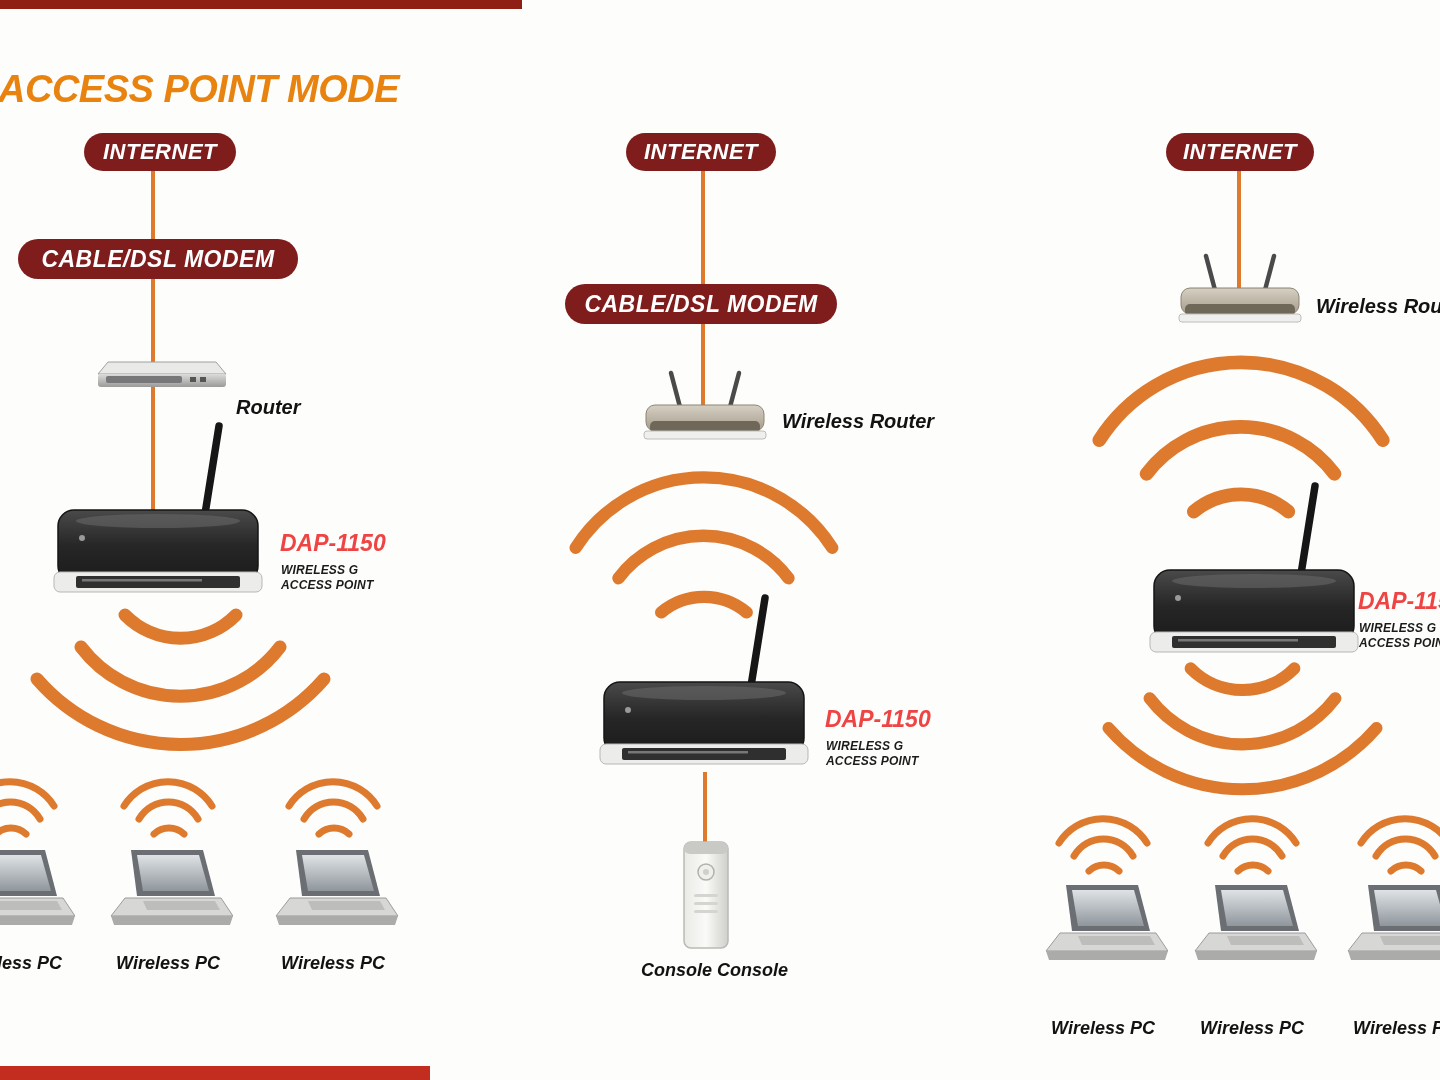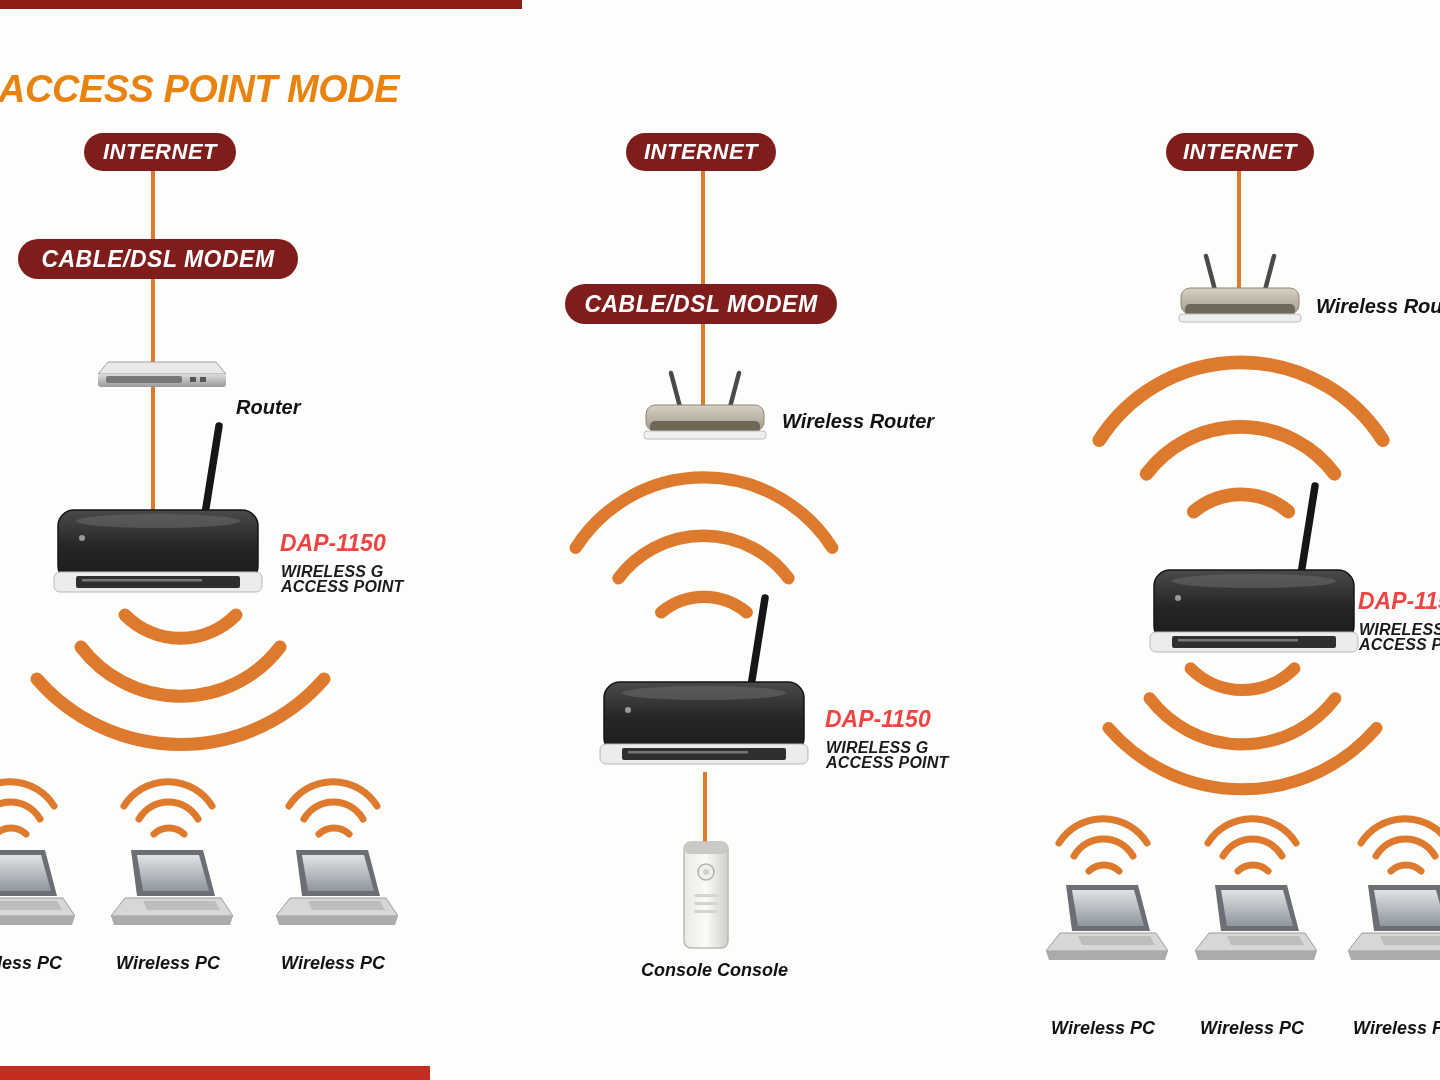--- a/index.html
+++ b/index.html
@@ -20,21 +20,21 @@
   .vline{position:absolute;width:4px;background:#dd7a2e;}
   .blabel{
     position:absolute;font-style:italic;font-weight:bold;font-size:20px;
     color:#121212;white-space:nowrap;
   }
   .olabel{
     position:absolute;font-style:italic;font-weight:800;font-size:23px;
     color:#ef4444;white-space:nowrap;
   }
   .slabel{
-    position:absolute;font-style:italic;font-weight:700;font-size:16px;
+    position:absolute;font-style:italic;font-weight:700;font-size:12px;
     color:#1b1b1b;white-space:nowrap;letter-spacing:0.2px;
   }
   .pclabel{
     position:absolute;font-style:italic;font-weight:bold;font-size:18px;
     color:#121212;text-align:center;width:130px;white-space:nowrap;
   }
   .redbar{position:absolute;}
 </style>
 </head>
 <body>

